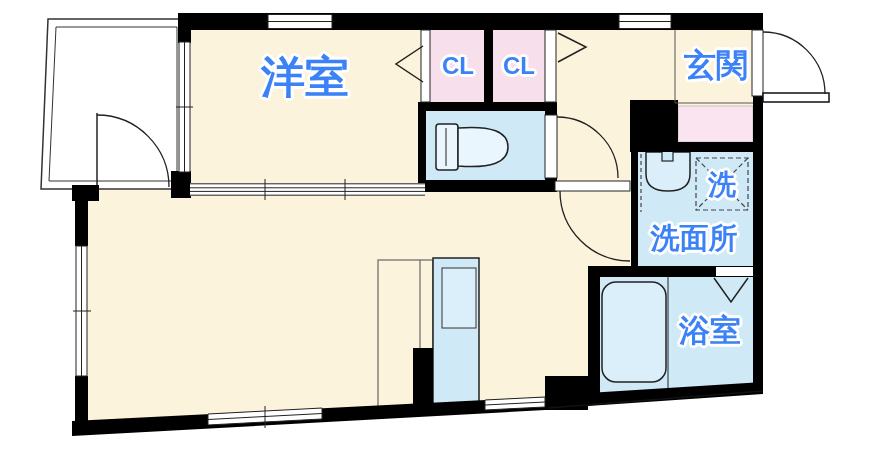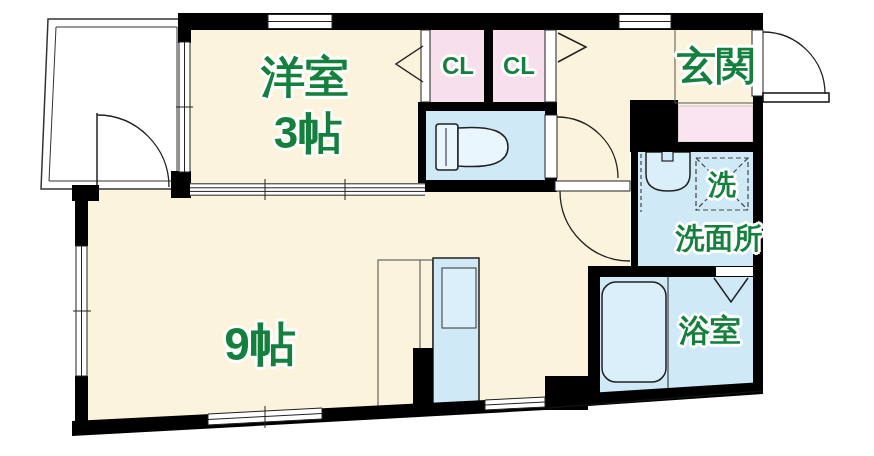--- a/index.html
+++ b/index.html
@@ -3,37 +3,37 @@
 <meta charset="utf-8">
 <style>
   html,body{margin:0;padding:0;background:#fff;}
   .stage{
     position:relative;width:874px;height:456px;background:#fff;overflow:hidden;
     font-family:"Liberation Sans","DejaVu Sans",sans-serif;
   }
   .stage svg{position:absolute;left:0;top:0;}
   .room-label{
     position:absolute;transform:translate(-50%,-50%);
-    color:#15803d;font-weight:bold;line-height:1.05;text-align:center;white-space:nowrap;
+    color:#3b82f6;font-weight:bold;line-height:1.05;text-align:center;white-space:nowrap;
     text-shadow:-2px -2px 0 #fff,2px -2px 0 #fff,-2px 2px 0 #fff,2px 2px 0 #fff,
                  0 -3px 0 #fff,0 3px 0 #fff,-3px 0 0 #fff,3px 0 0 #fff;
     pointer-events:none;
   }
   .lbl-western{left:305px;top:77px;font-size:44px;}
   .lbl-western-size{left:308px;top:133px;font-size:44px;}
   .lbl-ldk{left:260px;top:284px;font-size:46px;}
   .lbl-ldk-size{left:260px;top:344px;font-size:46px;}
   .lbl-cl{font-size:24px;}
   .lbl-cl-left{left:458px;top:66px;}
   .lbl-cl-right{left:519px;top:66px;}
   .lbl-wc{left:520px;top:145px;font-size:29px;white-space:normal;width:1.05em;
            word-break:break-all;line-height:1.32;}
-  .lbl-genkan{left:716px;top:66px;font-size:39px;}
+  .lbl-genkan{left:716px;top:66px;font-size:32px;}
   .lbl-laundry{left:722px;top:185px;font-size:28px;}
-  .lbl-washroom{left:694px;top:238px;font-size:29px;margin-left:25px;}
+  .lbl-washroom{left:694px;top:238px;font-size:29px;}
   .lbl-bathroom{left:710px;top:331px;font-size:31px;}
 </style>
 </head>
 <body>
 
 <div class="stage">
 
 <svg width="874" height="456" viewBox="0 0 874 456">
 
   <g>
@@ -185,21 +185,19 @@
     <line x1="675" y1="103" x2="753" y2="103" stroke="#555" stroke-width="1"></line>
   </g>
   <g>
     <rect x="752" y="30" width="11" height="66" fill="#fff" stroke="#222" stroke-width="1"></rect>
     <rect x="763" y="93" width="66" height="9" fill="#fff" stroke="#111" stroke-width="1.5"></rect>
     <path d="M763,32 A62,62 0 0 1 825,94" fill="none" stroke="#222" stroke-width="1.3"></path>
   </g>
 </svg>
 
   <div class="room-label lbl-western">洋室</div>
-  <div class="room-label lbl-western-size">3帖</div>
-  <div class="room-label lbl-ldk-size">9帖</div>
   <div class="room-label lbl-cl lbl-cl-left">CL</div>
   <div class="room-label lbl-cl lbl-cl-right">CL</div>
   <div class="room-label lbl-genkan">玄関</div>
   <div class="room-label lbl-laundry">洗</div>
   <div class="room-label lbl-washroom">洗面所</div>
   <div class="room-label lbl-bathroom">浴室</div>
 </div>
 
 </body></html>

